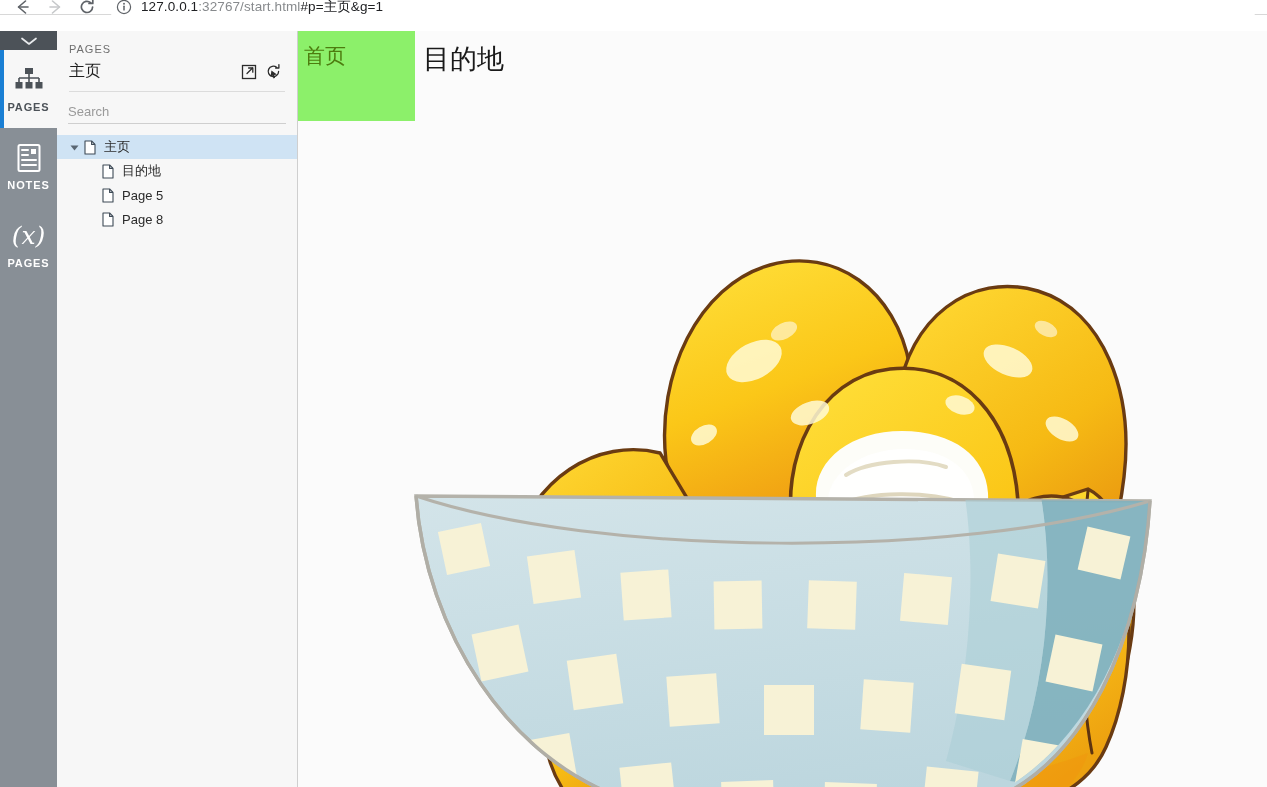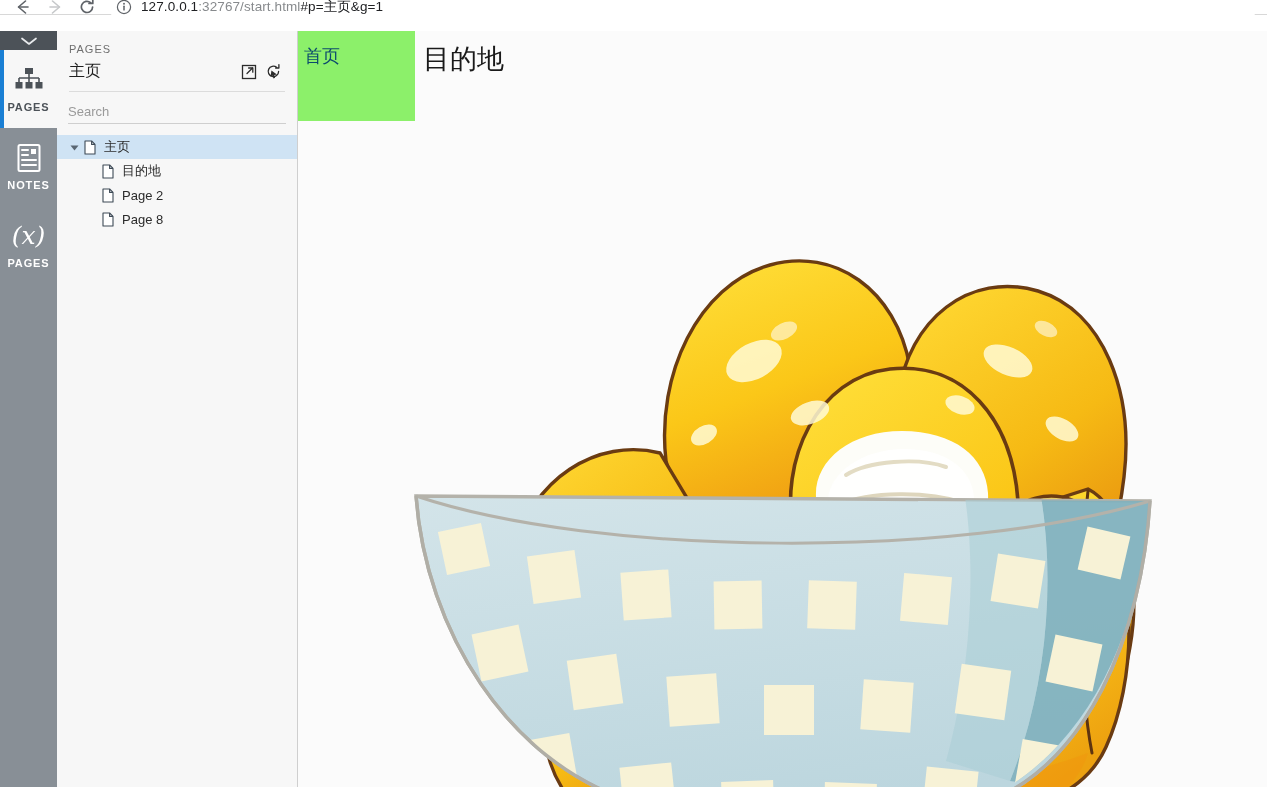--- a/index.html
+++ b/index.html
@@ -181,23 +181,23 @@
     height: 90px;
   }
   .link-block {
     position: absolute; left: 0; top: 0;
     width: 117px; height: 90px;
     background: #8cf06a;
   }
   .link-block a {
     display: block;
     padding: 8px 0 0 6px;
-    font-size: 18px;
+    font-size: 21px;
     line-height: 34px;
-    color: #0c4a6e;
+    color: #4d7c0f;
     text-decoration: none;
     cursor: pointer;
   }
   .dest-title {
     position: absolute; left: 118px; top: 0;
     padding: 10px 0 0 7px;
     font-size: 27px;
     line-height: 36px;
     color: #1a1a1a;
   }
@@ -347,21 +347,21 @@
         <span class="tree-label">目的地</span>
       </div>
 
       <div class="tree-row child">
         <span class="doc-icon">
           <svg width="12" height="15" viewBox="0 0 12 15">
             <path d="M1 1 H7.6 L11 4.4 V14 H1 Z" fill="#ffffff" stroke="#3f4b57" stroke-width="1.1" stroke-linejoin="round"></path>
             <path d="M7.6 1 V4.4 H11" fill="none" stroke="#3f4b57" stroke-width="1.1" stroke-linejoin="round"></path>
           </svg>
         </span>
-        <span class="tree-label">Page 2</span>
+        <span class="tree-label">Page 5</span>
       </div>
 
       <div class="tree-row child">
         <span class="doc-icon">
           <svg width="12" height="15" viewBox="0 0 12 15">
             <path d="M1 1 H7.6 L11 4.4 V14 H1 Z" fill="#ffffff" stroke="#3f4b57" stroke-width="1.1" stroke-linejoin="round"></path>
             <path d="M7.6 1 V4.4 H11" fill="none" stroke="#3f4b57" stroke-width="1.1" stroke-linejoin="round"></path>
           </svg>
         </span>
         <span class="tree-label">Page 8</span>

